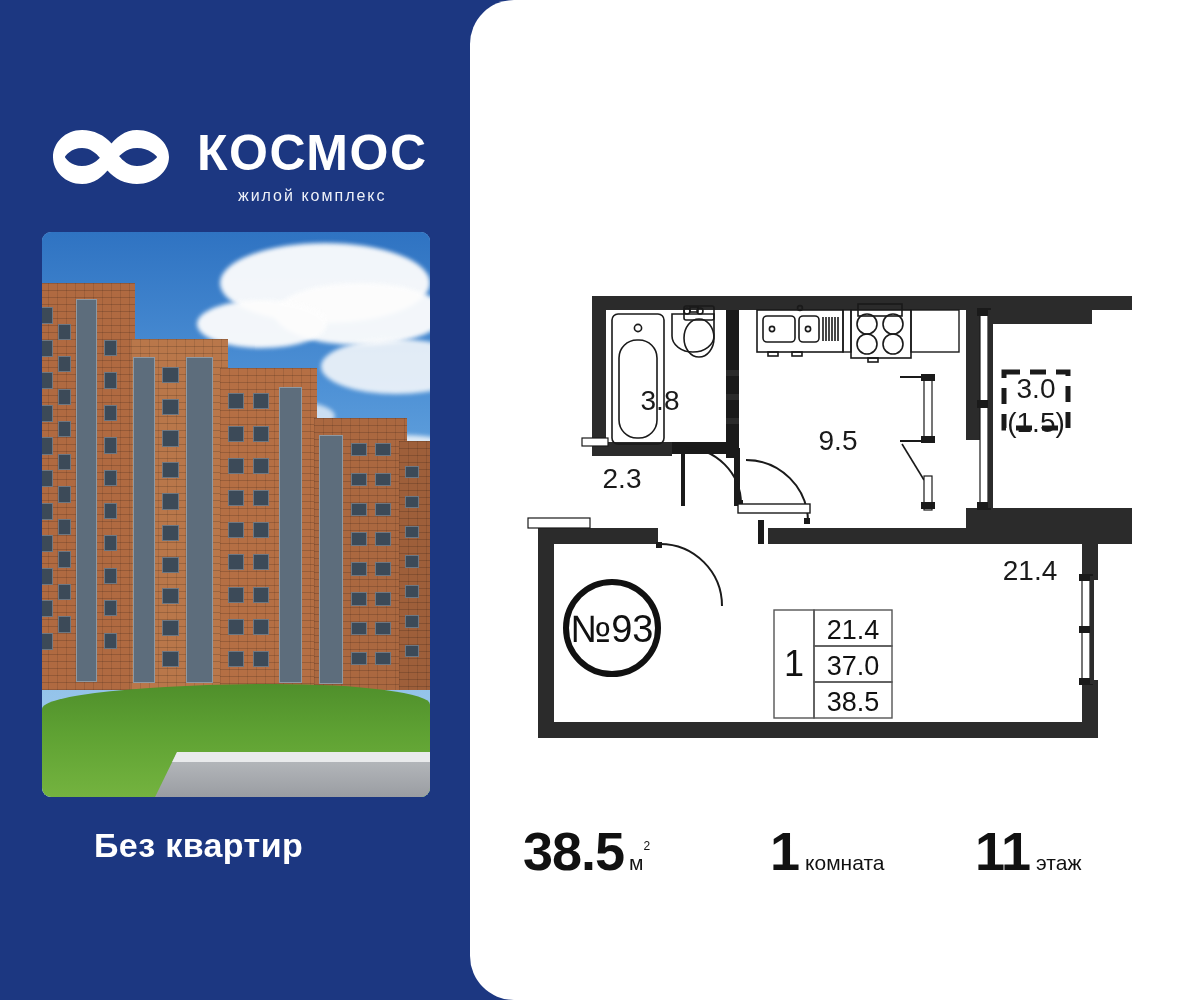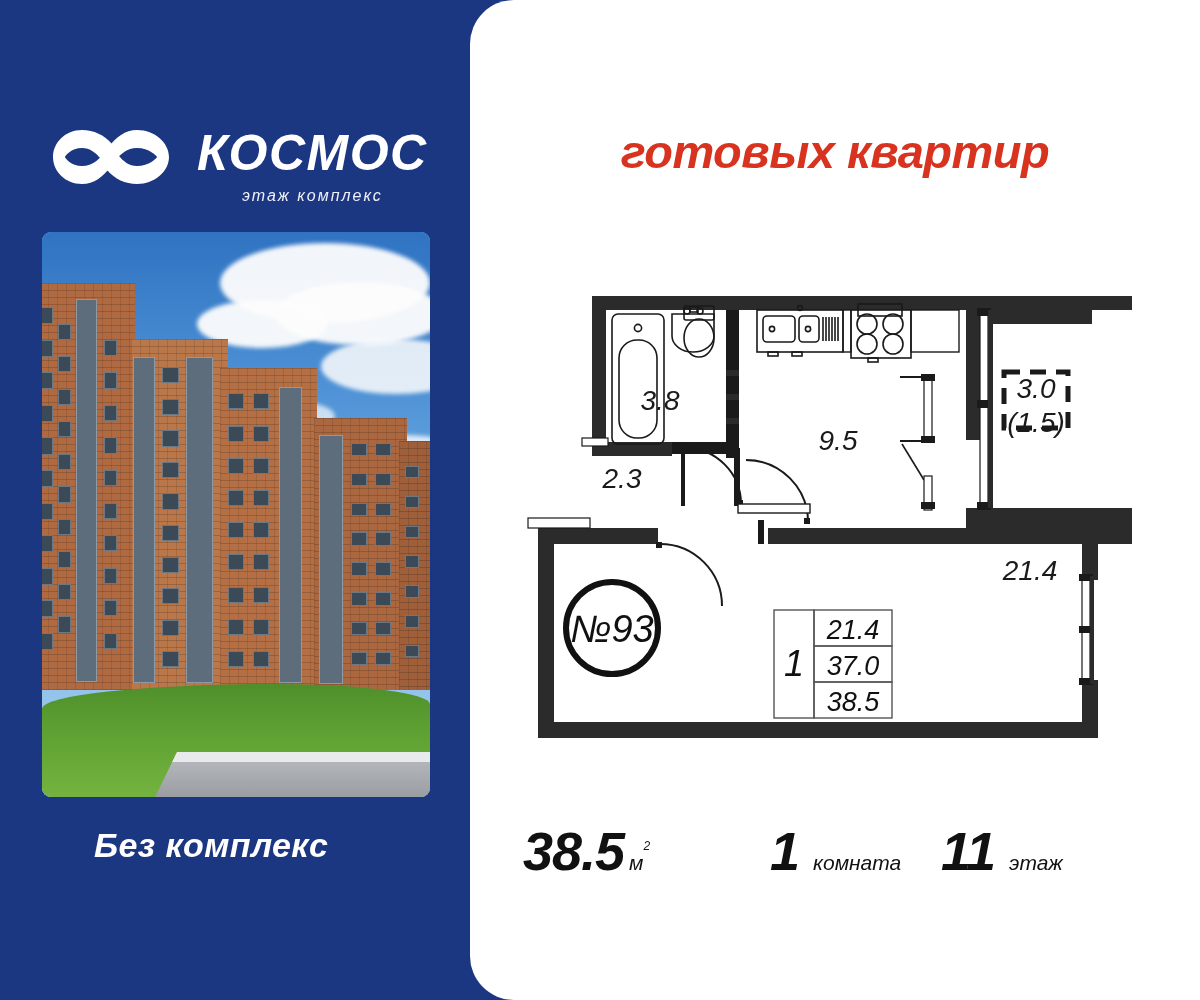--- a/index.html
+++ b/index.html
@@ -2,21 +2,21 @@
 <html><head>
 <meta charset="utf-8">
 <style>
   * { box-sizing: border-box; margin: 0; padding: 0; }
   html, body {
     width: 1200px; height: 1000px;
     font-family: "Liberation Sans", sans-serif;
     background: #1c3781;
     overflow: hidden;
   }
-  #root { position: relative; width: 992px; height: 1000px; font-style: italic; }
+  #root { position: relative; width: 992px; height: 1000px; }
 
   
   .card {
     position: absolute; left: 470px; top: 0;
     width: 730px; height: 1000px;
     background: #ffffff;
     border-radius: 44px 0 0 44px;
   }
 
   
@@ -114,26 +114,26 @@
   
   .plan { position: absolute; left: 520px; top: 280px; width: 640px; height: 500px; }
   .plan svg { display: block; }
 
   
   .stats {
     position: absolute; left: 470px; top: 806px; width: 730px; height: 90px;
   }
   .stat { position: absolute; display: flex; align-items: baseline; color: #111; }
   .stat .big { font-size: 54px; font-weight: 700; letter-spacing: -1px; line-height: 1; }
-  .stat .small { font-size: 21px; font-weight: 400; margin-left: 14px; }
+  .stat .small { font-size: 21px; font-weight: 400; margin-left: 6px; }
   .stat .sup { font-size: 21px; font-weight: 400; margin-left: 5px; position: relative; }
   .stat .sup sup { font-size: 12px; top: -12px; position: absolute; left: 100%; }
   .s-area { left: 53px; top: 18px; }
   .s-rooms { left: 300px; top: 18px; }
-  .s-floor { left: 471px; top: 18px; text-align: center; }
+  .s-floor { left: 505px; top: 18px; text-align: center; }
 
   
   .watermark {
     position: absolute; left: 850px; top: 796px;
     width: 230px; height: 110px; opacity: .055;
     pointer-events: none; color:#0a0a0a;
     font-size: 52px; font-weight: 700; letter-spacing: 1px;
     display:flex; align-items:flex-end;
   }
 </style>
@@ -148,21 +148,21 @@
         <path d="M35 8 C18 8 6 21 6 35 C6 49 18 62 35 62 C47 62 56 55 64 44
                  C72 33 79 26 90 26 C102 26 110 34 110 35 C110 36 102 44 90 44
                  C82 44 76 39 72 34 L60 48 C68 57 78 62 90 62
                  C108 62 122 49 122 35 C122 21 108 8 90 8
                  C78 8 69 15 61 26 C53 37 46 44 35 44
                  C24 44 18 36 18 35 C18 34 24 26 35 26
                  C43 26 49 31 53 36 L65 22 C57 13 47 8 35 8 Z" fill="#ffffff"></path>
       </svg>
       <div class="logo-text-wrap">
         <div class="logo-title">КОСМОС</div>
-        <div class="logo-sub">этаж комплекс</div>
+        <div class="logo-sub">жилой комплекс</div>
       </div>
     </div>
 
     <div class="photo">
       <div class="sky"></div>
       <div class="cloud c1"></div>
       <div class="cloud c2"></div>
       <div class="cloud c3"></div>
       <div class="cloud c4"></div>
       <div class="cloud c5"></div>
@@ -279,27 +279,26 @@
           <div class="win" style="left:14%;top:58%;width:28%;height:5%"></div>
           <div class="win" style="left:14%;top:70%;width:28%;height:5%"></div>
           <div class="win" style="left:14%;top:82%;width:28%;height:5%"></div>
         </div>
       </div>
 
       <div class="grass"></div>
       <div class="road"></div>
     </div>
 
-    <div class="caption">Без комплекс</div>
+    <div class="caption">Без квартир</div>
   </div>
 
   <div class="card"></div>
 
   <div class="headline">
-    <span>готовых квартир</span>
   </div>
 
   <div class="plan">
     <svg width="640" height="500" viewBox="0 0 640 500">
       <g fill="#2b2b2b">
 
         <rect x="72" y="16" width="540" height="14"></rect>
         <rect x="72" y="16" width="14" height="160"></rect>
         <rect x="72" y="162" width="80" height="14"></rect>
 

